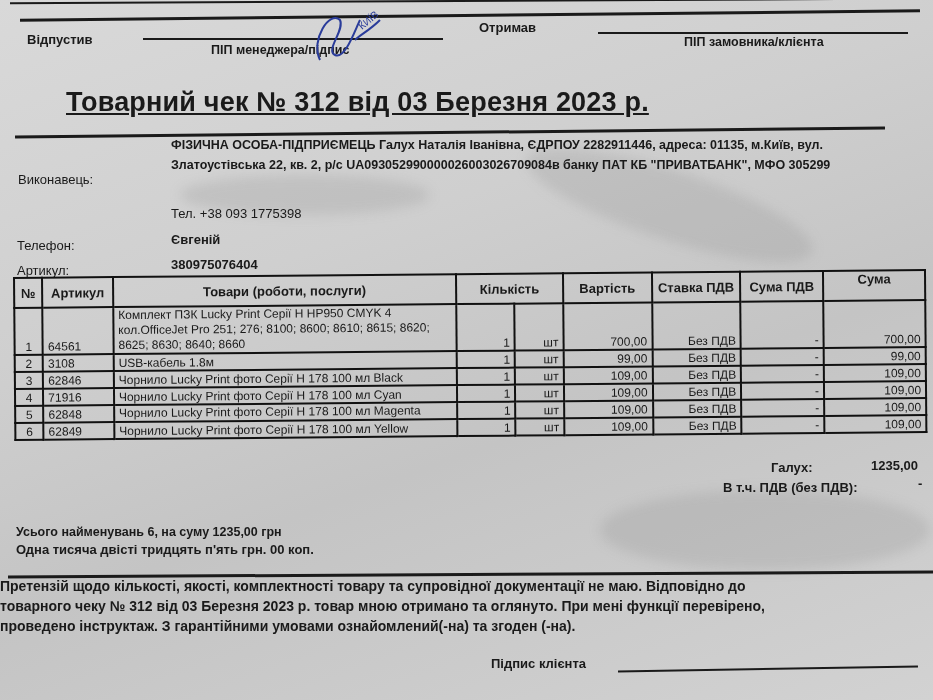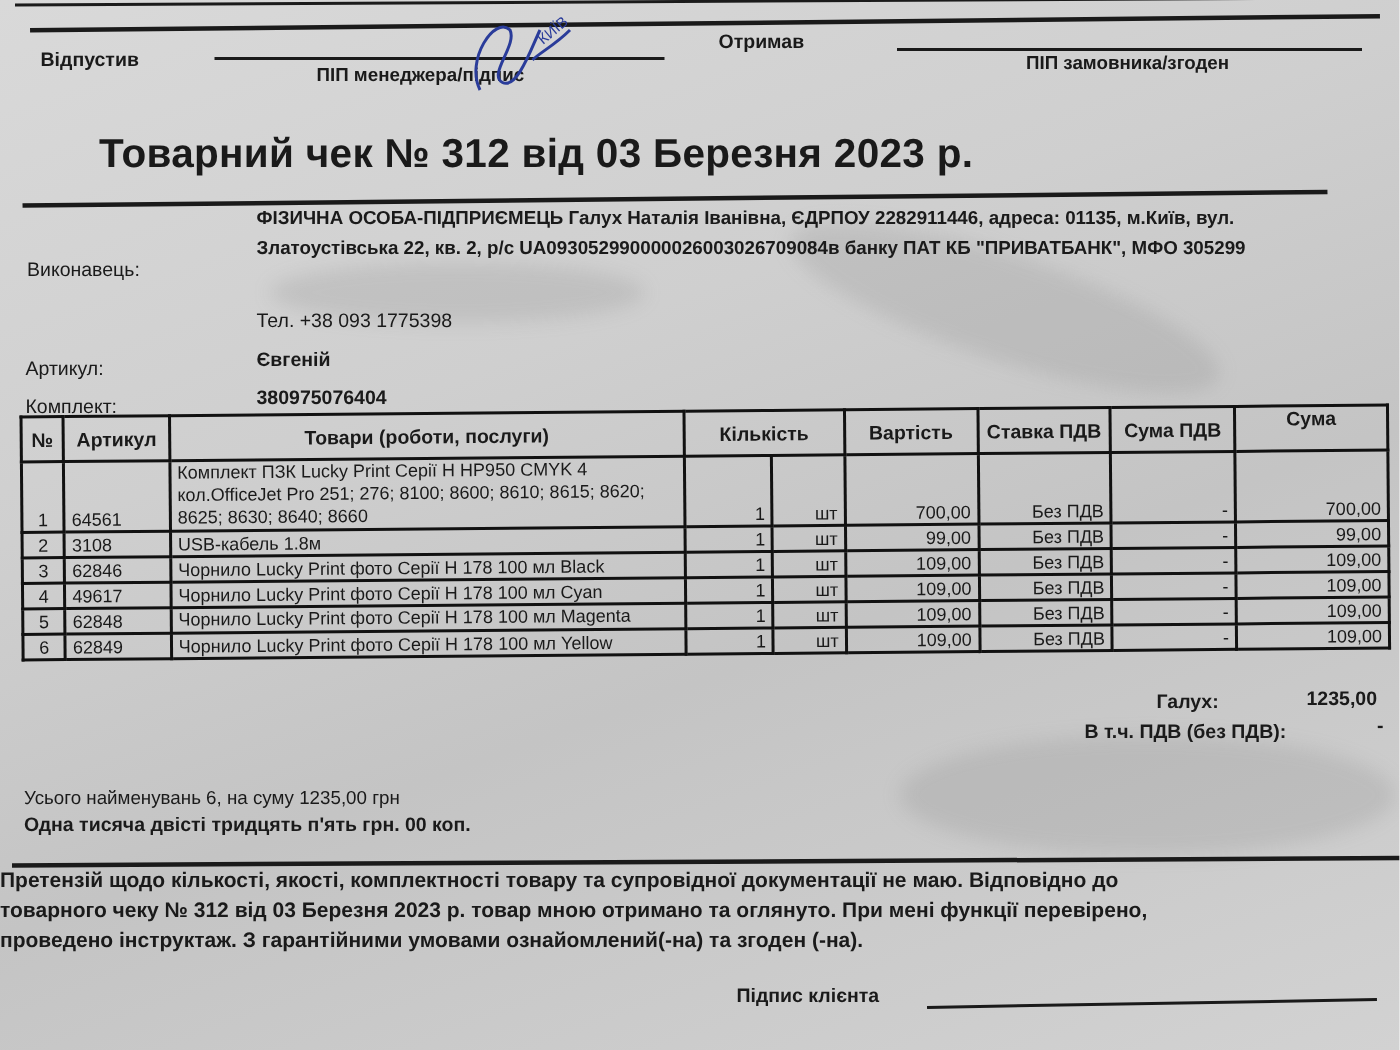--- a/index.html
+++ b/index.html
@@ -42,33 +42,33 @@
 <div class="hline" style="left:143px;top:38px;width:300px;height:2px;"></div>
 <div class="abs sub" style="left:211px;top:43px;">ПІП менеджера/підпис</div>
 
 <svg class="stamp" viewBox="0 0 100 70">
   <path d="M20 60 C10 40 30 10 40 20 C45 30 25 50 35 55 C45 60 55 30 60 20 M55 40 C60 35 70 30 80 20" stroke="#2a3c9a" stroke-width="2" fill="none"></path>
   <text x="62" y="30" fill="#2a3c9a" font-size="10" transform="rotate(-40 62 30)" font-family="Liberation Sans, sans-serif">КИЇВ</text>
 </svg>
 
 <div class="abs lbl b" style="left:479px;top:20px;">Отримав</div>
 <div class="hline" style="left:598px;top:32px;width:310px;height:2px;"></div>
-<div class="abs sub" style="left:684px;top:35px;">ПІП замовника/згоден</div>
+<div class="abs sub" style="left:684px;top:35px;">ПІП замовника/клієнта</div>
 
-<div class="abs title" style="left:66px;top:87px;">Товарний чек № 312 від 03 Березня 2023 р.</div>
+<div class="abs title" style="left:66px;top:87px;text-decoration:underline;">Товарний чек № 312 від 03 Березня 2023 р.</div>
 <div class="hline" style="left:15px;top:131px;width:870px;height:3px;transform:rotate(-0.6deg);"></div>
 
 <div class="abs lbl" style="left:18px;top:172px;">Виконавець:</div>
 <div class="abs seller" style="left:171px;top:135px;">ФІЗИЧНА ОСОБА-ПІДПРИЄМЕЦЬ Галух Наталія Іванівна, ЄДРПОУ 2282911446, адреса: 01135, м.Київ, вул.</div>
 <div class="abs seller" style="left:171px;top:155px;">Златоустівська 22, кв. 2, р/с UA093052990000026003026709084в банку ПАТ КБ "ПРИВАТБАНК", МФО 305299</div>
 <div class="abs lbl" style="left:171px;top:206px;">Тел. +38 093 1775398</div>
 
-<div class="abs lbl" style="left:17px;top:238px;">Артикул:</div>
+<div class="abs lbl" style="left:17px;top:238px;">Телефон:</div>
 <div class="abs lbl b" style="left:171px;top:232px;">Євгеній</div>
-<div class="abs lbl" style="left:17px;top:263px;">Комплект:</div>
+<div class="abs lbl" style="left:17px;top:263px;">Артикул:</div>
 <div class="abs lbl b" style="left:171px;top:257px;">380975076404</div>
 
 <table class="items">
   <colgroup>
     <col style="width:28px">
       <col style="width:70px">
       <col style="width:340px">
     <col style="width:58px">
       <col style="width:48px">
       <col style="width:88px">
@@ -117,21 +117,21 @@
       <td>Чорнило  Lucky Print фото Серії H 178 100 мл Black</td>
       <td class="num">1</td>
       <td class="num">шт</td>
       <td class="num">109,00</td>
       <td class="num">Без ПДВ</td>
       <td class="num">-</td>
       <td class="num">109,00</td>
     </tr>
     <tr>
       <td class="c">4</td>
-      <td>49617</td>
+      <td>71916</td>
       <td>Чорнило  Lucky Print фото Серії H 178 100 мл Cyan</td>
       <td class="num">1</td>
       <td class="num">шт</td>
       <td class="num">109,00</td>
       <td class="num">Без ПДВ</td>
       <td class="num">-</td>
       <td class="num">109,00</td>
     </tr>
     <tr>
       <td class="c">5</td>
@@ -156,21 +156,21 @@
       <td class="num">109,00</td>
     </tr>
   </tbody>
 </table>
 
 <div class="abs lbl b" style="left:771px;top:460px;">Галух:</div>
 <div class="abs lbl b" style="left:871px;top:458px;">1235,00</div>
 <div class="abs lbl b" style="left:686px;top:480px;padding-left:37px;">В т.ч. ПДВ (без ПДВ):</div>
 <div class="abs lbl b" style="left:918px;top:476px;">-</div>
 
-<div class="abs" style="left:16px;top:525px;font-size:12.5px;">Усього найменувань 6, на суму 1235,00 грн</div>
+<div class="abs" style="left:16px;top:525px;font-size:12.5px;font-weight:bold;">Усього найменувань 6, на суму 1235,00 грн</div>
 <div class="abs lbl b" style="left:16px;top:542px;">Одна тисяча двісті тридцять п'ять грн. 00 коп.</div>
 
 <div class="hline" style="left:8px;top:573px;width:925px;height:3px;transform:rotate(-0.3deg);"></div>
 
 <div class="abs foot-text" style="left:0;top:576px;width:933px;">Претензій щодо кількості, якості, комплектності товару та супровідної документації не маю. Відповідно до</div>
 <div class="abs foot-text" style="left:0;top:596px;width:827px;">товарного чеку № 312  від 03 Березня 2023 р. товар мною отримано та оглянуто. При мені функції перевірено,</div>
 <div class="abs foot-text" style="left:0;top:616px;width:871px;">проведено інструктаж. З гарантійними умовами ознайомлений(-на) та згоден (-на).</div>
 
 <div class="abs lbl b" style="left:491px;top:656px;">Підпис клієнта</div>
 <div class="hline" style="left:618px;top:668px;width:300px;height:2px;transform:rotate(-1deg);"></div>

